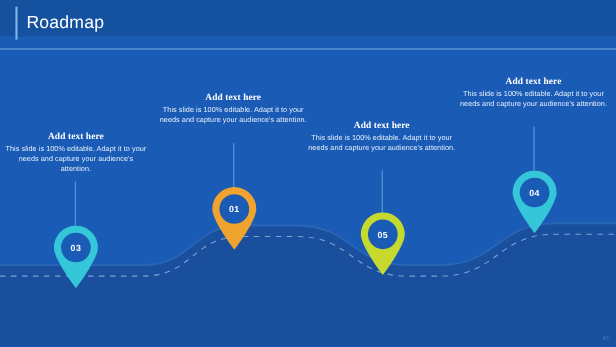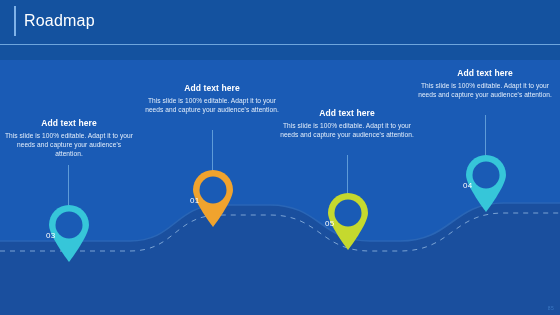--- a/index.html
+++ b/index.html
@@ -5,21 +5,21 @@
   * { margin:0; padding:0; box-sizing:border-box; }
   html,body { width:560px; height:315px; overflow:hidden; }
   body {
     font-family:"Liberation Sans", sans-serif;
     background:#1a5bb5;
     position:relative;
   }
 
   
   #header {
-    position:absolute; left:0; top:0; width:560px; height:60px;
+    position:absolute; left:0; top:0; width:560px; height:33px;
     background:#14529f;
   }
   #header-accent {
     position:absolute; left:14px; top:6px; width:2px; height:30px;
     background:#7fb2e8;
   }
   #page-title {
     position:absolute; left:24px; top:9px;
     font-size:16px; font-weight:400; color:#ffffff;
     letter-spacing:.2px; line-height:24px;
@@ -32,37 +32,37 @@
   
   #stage { position:absolute; left:0; top:45px; width:560px; height:270px; }
   #road-svg { position:absolute; left:0; top:0; width:560px; height:270px; }
 
   
   .milestone { position:absolute; }
 
   .ms-text { position:absolute; text-align:center; }
   .ms-heading {
     font-size:8.5px; font-weight:bold; color:#ffffff;
-    line-height:11px; margin-bottom:2px; letter-spacing:.1px;
+    line-height:11px; margin-bottom:2px; letter-spacing:.1px;font-family:Liberation Serif, serif;
   }
   .ms-body {
     font-size:6.6px; font-weight:400; color:#e3eefb;
     line-height:9.2px; letter-spacing:.05px;
   }
 
   .connector {
     position:absolute; width:1px; background:#5e9bd8;
   }
 
   
   .pin { position:absolute; width:46px; height:58px; }
   .pin svg { display:block; width:46px; height:58px; }
   .pin-num {
-    position:absolute; left:0; top:26px; width:46px;
-    font-size:8px; font-weight:normal;
+    position:absolute; left:0; top:16px; width:46px;
+    text-align:center; font-size:8px; font-weight:bold;
     color:#ffffff; letter-spacing:.4px;
   }
 
   #page-num {
     position:absolute; right:6px; bottom:4px;
     font-size:5px; color:#3a78c4; letter-spacing:.3px;
   }
 </style>
 </head>
 <body>

